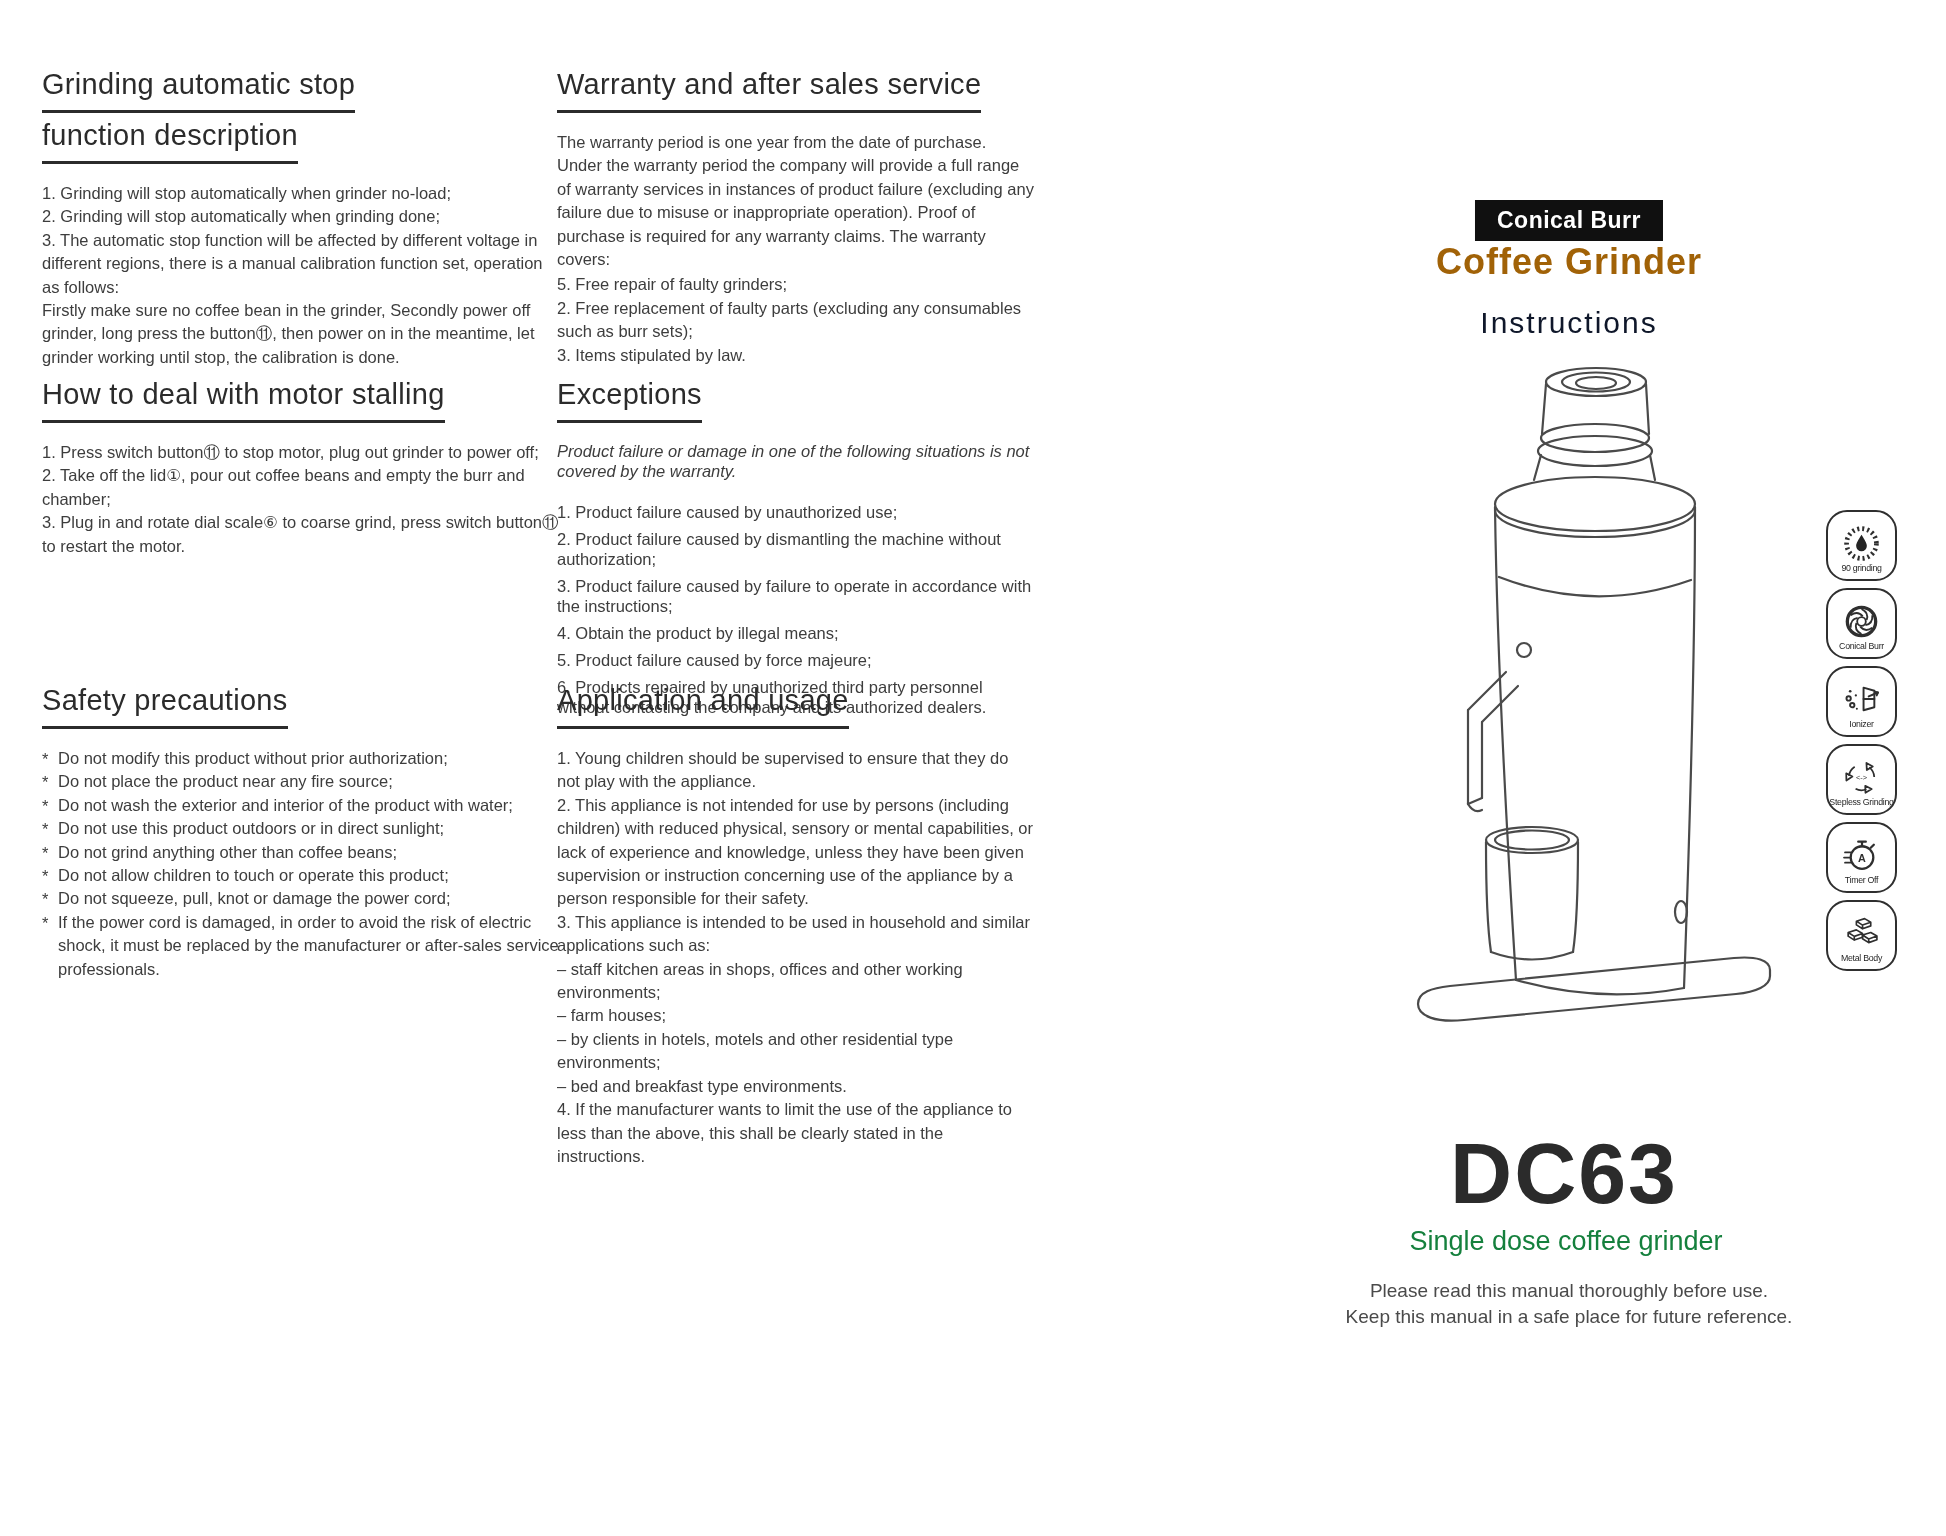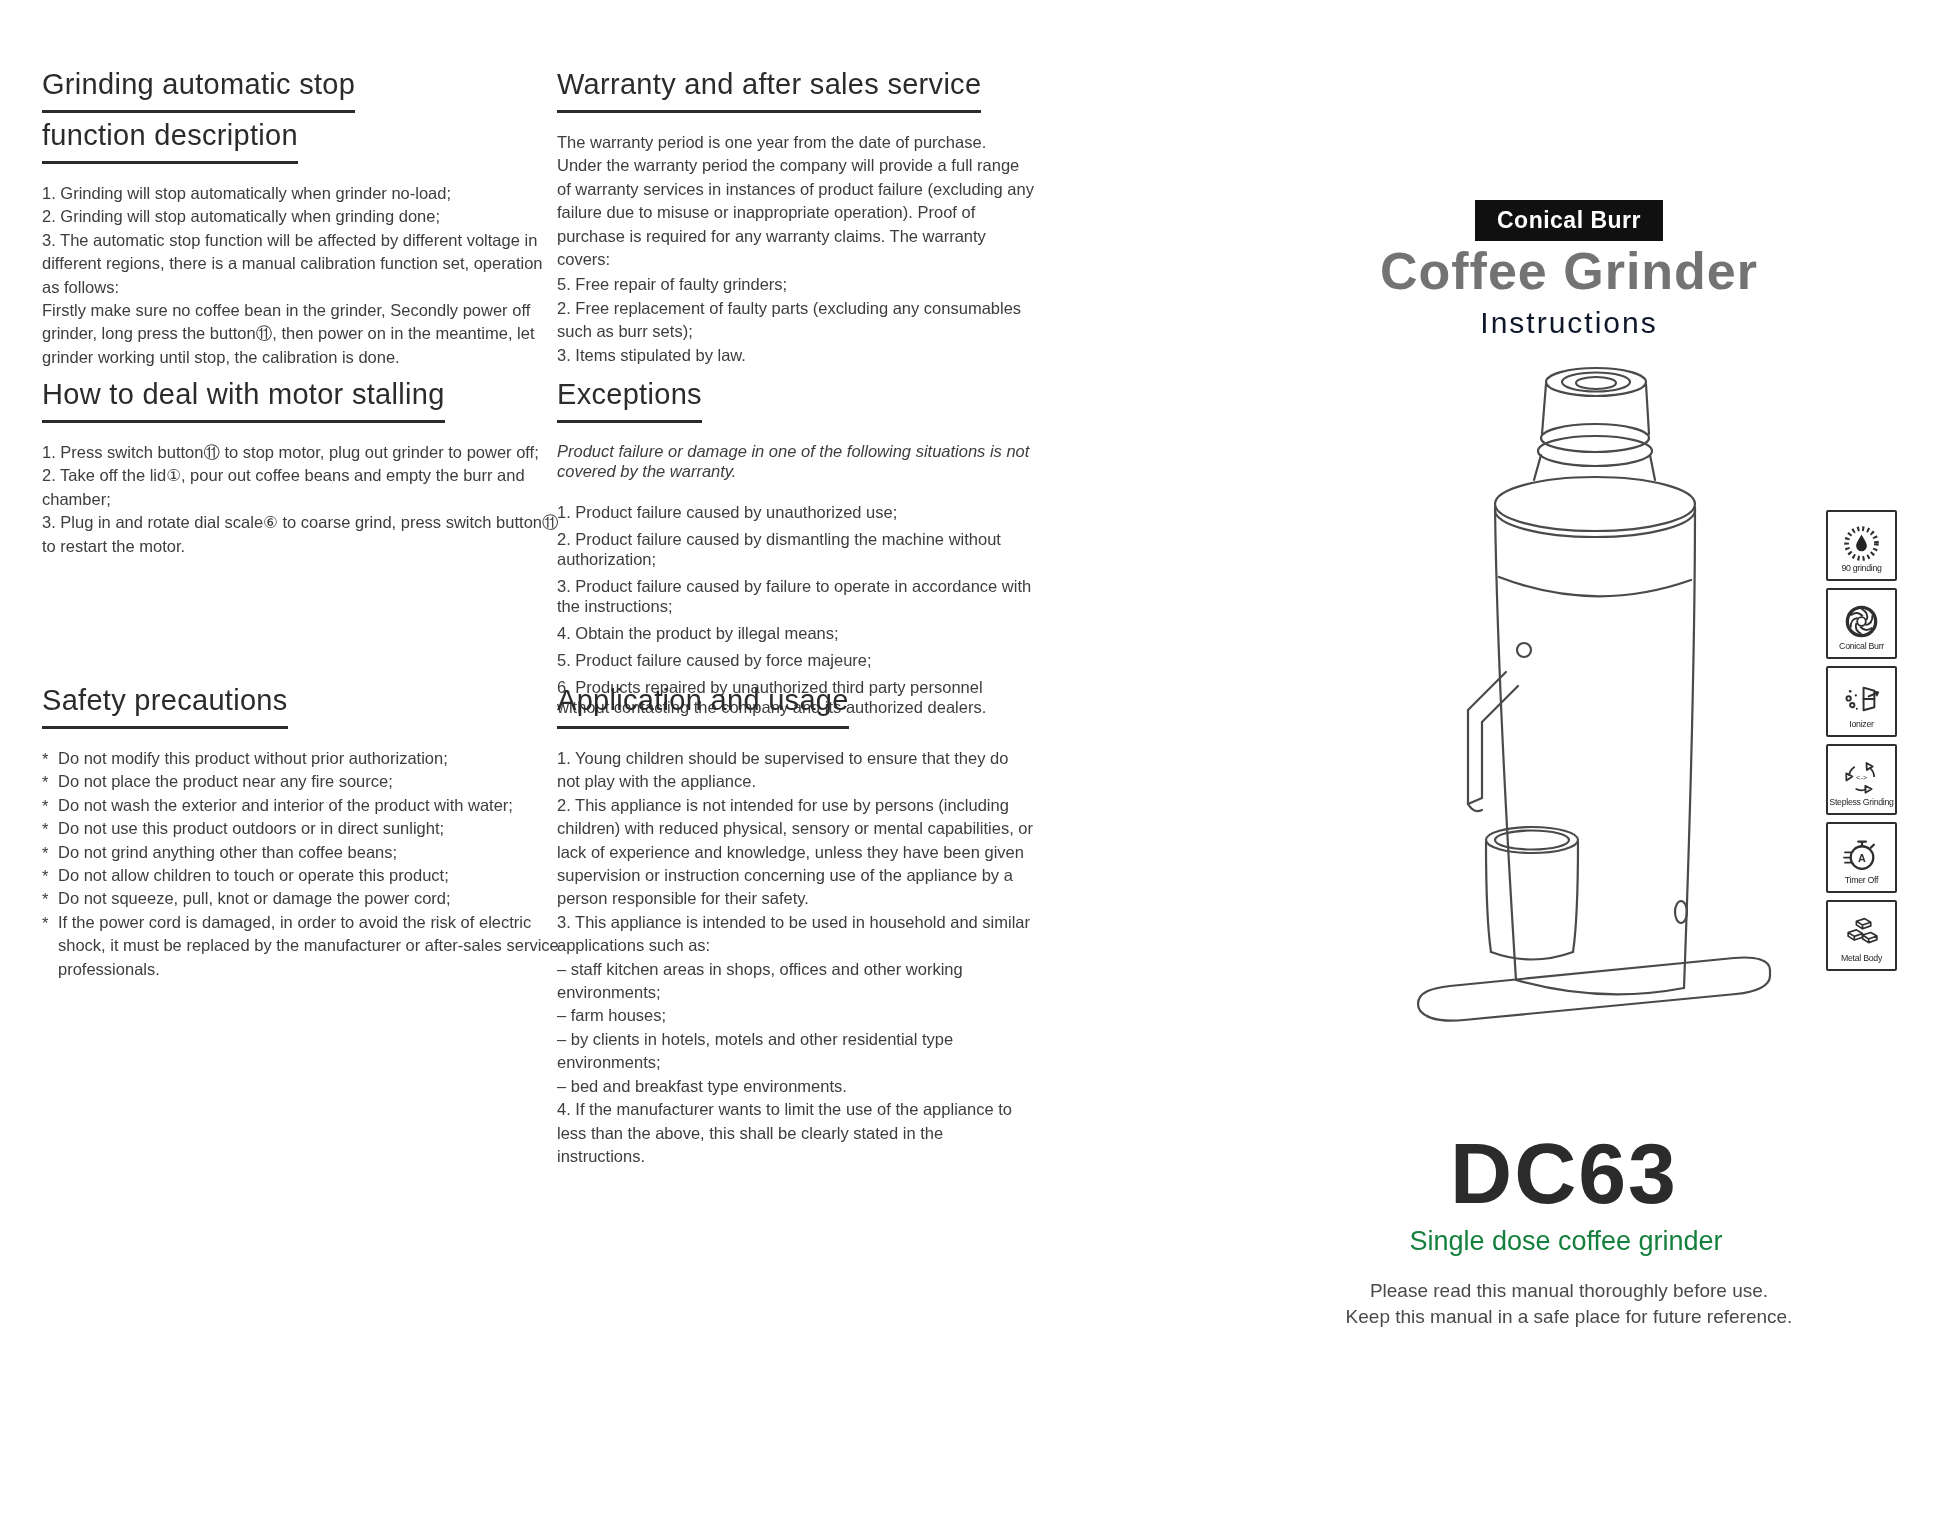--- a/index.html
+++ b/index.html
@@ -29,31 +29,31 @@
   #sec-safety     {left:42px;  top:678px; width:520px;}
   #sec-application{left:557px; top:678px; width:478px;}
 
   
   #right-panel{position:absolute;left:1104px;top:0;width:816px;height:1080px;}
   .cx{position:absolute;transform:translateX(-50%);white-space:nowrap;}
   #badge{
     left:465px;top:200px;background:#101010;color:#ffffff;
     font-size:23px;font-weight:bold;padding:7px 22px;letter-spacing:0.5px;
   }
-  #product-title{left:465px;top:241px;font-size:52px;font-weight:bold;color:#737373;letter-spacing:1px;}
+  #product-title{left:465px;top:241px;font-size:36px;font-weight:bold;color:#a16207;letter-spacing:1px;}
   #product-subtitle{left:465px;top:306px;font-size:30px;font-weight:500;color:#0f172a;letter-spacing:2px;}
   #grinder-art{position:absolute;left:300px;top:352px;}
   #model-name{left:460px;top:1124px;font-size:86px;font-weight:bold;color:#2b2b2b;letter-spacing:2px;}
   #model-sub{left:462px;top:1226px;font-size:27px;color:#15803d;}
   #manual-note{left:465px;top:1278px;font-size:19px;line-height:26px;color:#4a4a4a;text-align:center;white-space:nowrap;}
 
   
   #features{position:absolute;left:722px;top:510px;width:76px;}
   .feature{
-    width:71px;height:71px;border:2.5px solid #2f2f2f;border-radius:2px;
+    width:71px;height:71px;border:2.5px solid #2f2f2f;border-radius:21px;
     margin-bottom:7px;display:flex;flex-direction:column;align-items:center;
     justify-content:flex-end;box-sizing:border-box;background:#fff;overflow:hidden;
   }
   .feature svg{margin:3px auto 0 auto;display:block;flex:0 0 auto;}
   .feature .cap{
     font-size:8.8px;letter-spacing:-0.3px;color:#1f1f1f;line-height:12px;
     margin-bottom:5px;white-space:nowrap;
   }
 </style>
 </head>

